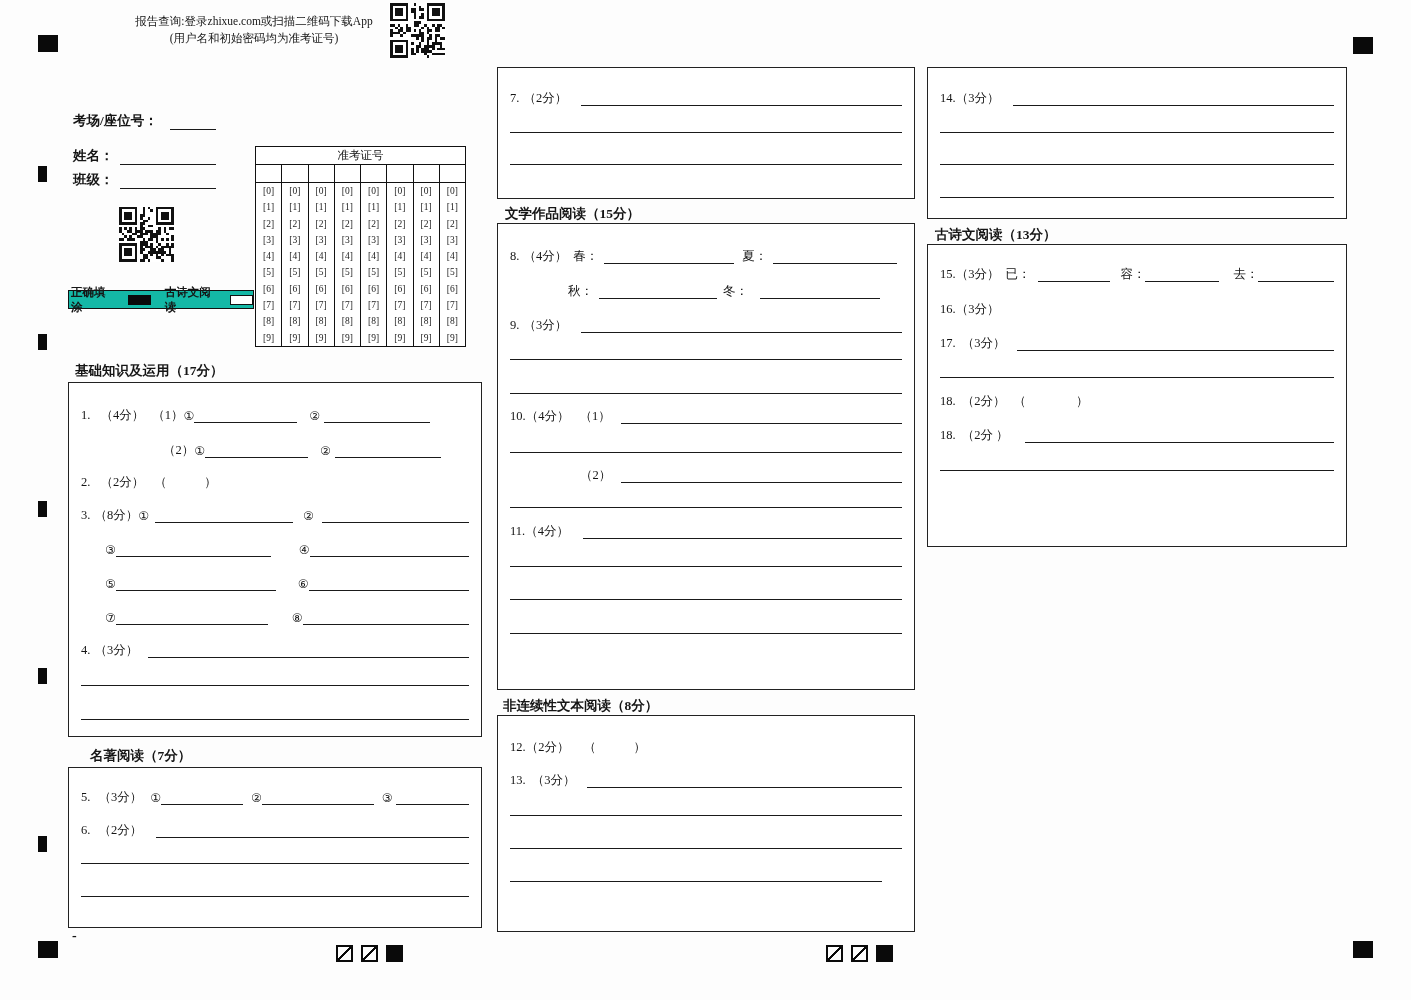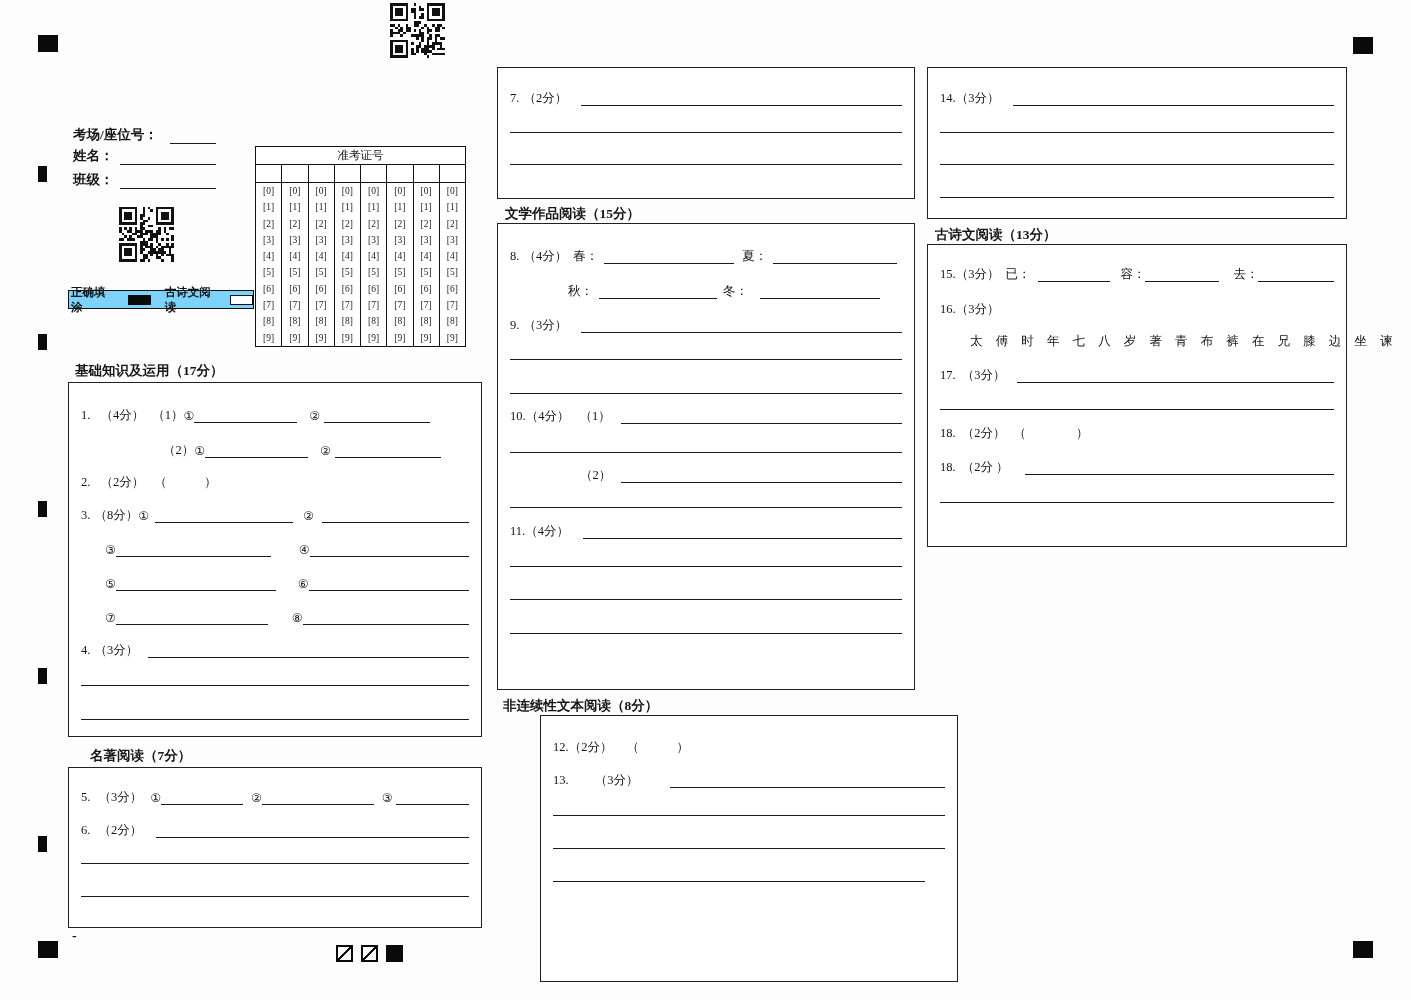--- a/index.html
+++ b/index.html
@@ -38,21 +38,21 @@
   .ticket-header{height:17px; border-bottom:1.5px solid #111; text-align:center;
     font-size:11.5px; line-height:17px;}
   .ticket-cols{display:flex;}
   .tcol{flex:1; border-right:1.5px solid #111;}
   .tcol:last-child{border-right:none;}
   .tempty{height:17px; border-bottom:1.5px solid #111;}
   .tdigit{height:16.3px; line-height:16.3px; text-align:center; font-size:9.5px; color:#222;}
   
   .legend{position:absolute; left:68px; top:290px; width:186px; height:19px;
     border:1.8px solid #111; box-sizing:border-box; display:flex; align-items:center;
-    font-size:11.5px; font-weight:bold; background:#7dd3fc;}
+    font-size:11.5px; font-weight:bold; background:#14b8a6;}
   .legend .swatch{width:25px; height:10px; box-sizing:border-box;}
   .legend .filled{background:#0a0a0a;}
   .legend .empty{border:1.5px solid #111; background:#fff;}
   
   .sec-title{position:absolute; font-size:13.5px; font-weight:bold;}
   .abox{position:absolute; border:1.8px solid #222; box-sizing:border-box; background:#fff;
     font-size:12.5px; padding:0 12px;}
   .qrow{display:flex; align-items:flex-end; height:18px; white-space:nowrap;}
   .qrow .lbl{line-height:16px;}
   .grow{flex:1;}
@@ -81,20 +81,24 @@
     <div class="bm solid"></div>
   </div>
   <div class="bm-group" style="left:826px; top:945px;">
     <div class="bm diag"></div>
     <div class="bm diag"></div>
     <div class="bm solid"></div>
   </div>
 
   <div class="footer-dash">-</div>
 
+  <div class="report-info">
+    <div>报告查询:登录zhixue.com或扫描二维码下载App</div>
+    <div>(用户名和初始密码均为准考证号)</div>
+  </div>
   <svg class="qr qr-top" viewBox="0 0 21 21" shape-rendering="crispEdges">
       <rect x="0" y="0" width="21" height="21" fill="#fff"></rect>
       <rect x="9" y="0" width="1" height="1" fill="#111"></rect>
       <rect x="11" y="1" width="1" height="1" fill="#111"></rect>
       <rect x="8" y="2" width="1" height="1" fill="#111"></rect>
       <rect x="9" y="2" width="1" height="1" fill="#111"></rect>
       <rect x="11" y="2" width="1" height="1" fill="#111"></rect>
       <rect x="12" y="2" width="1" height="1" fill="#111"></rect>
       <rect x="8" y="3" width="1" height="1" fill="#111"></rect>
       <rect x="9" y="3" width="1" height="1" fill="#111"></rect>
@@ -206,21 +210,21 @@
       <rect x="1" y="1" width="5" height="5" fill="#fff"></rect>
       <rect x="2" y="2" width="3" height="3" fill="#111"></rect>
       <rect x="14" y="0" width="7" height="7" fill="#111"></rect>
       <rect x="15" y="1" width="5" height="5" fill="#fff"></rect>
       <rect x="16" y="2" width="3" height="3" fill="#111"></rect>
       <rect x="0" y="14" width="7" height="7" fill="#111"></rect>
       <rect x="1" y="15" width="5" height="5" fill="#fff"></rect>
       <rect x="2" y="16" width="3" height="3" fill="#111"></rect>
     </svg>
 
-  <div class="info-row" style="left:73px; top:126px;">
+  <div class="info-row" style="left:73px; top:112px;">
     <span class="lbl">考场/座位号：</span>
     <span class="u" style="width:46px; margin-left:12px;"></span>
   </div>
   <div class="info-row" style="left:73px; top:147px;">
     <span class="lbl">姓名：</span>
     <span class="u" style="width:96px; margin-left:6px;"></span>
   </div>
   <div class="info-row" style="left:73px; top:171px;">
     <span class="lbl">班级：</span>
     <span class="u" style="width:96px; margin-left:6px;"></span>
@@ -608,27 +612,27 @@
       <span class="lbl">11.</span>
       <span class="lbl">（4分）</span>
       <span class="u grow" style="margin-left:14px;"></span>
     </div>
     <div class="fl" style="margin-top:27px;"></div>
     <div class="fl" style="margin-top:32px;"></div>
     <div class="fl" style="margin-top:33px;"></div>
   </div>
 
   <div class="sec-title" style="left:503px; top:697px;">非连续性文本阅读（8分）</div>
-  <div class="abox" style="left:497px; top:715px; width:418px; height:267px;margin-left:43px;">
+  <div class="abox" style="left:497px; top:715px; width:418px; height:217px;">
     <div class="qrow" style="margin-top:21px;">
       <span class="lbl">12.</span>
       <span class="lbl">（2分）</span>
       <span class="lbl" style="margin-left:14px;">（　　　）</span>
     </div>
-    <div class="qrow" style="margin-top:15px;gap:20px;">
+    <div class="qrow" style="margin-top:15px;">
       <span class="lbl">13.</span>
       <span class="lbl" style="margin-left:6px;">（3分）</span>
       <span class="u grow" style="margin-left:12px;"></span>
     </div>
     <div class="fl" style="margin-top:27px;"></div>
     <div class="fl" style="margin-top:32px;"></div>
     <div class="fl" style="margin-top:32px; margin-right:20px;"></div>
   </div>
 
   <div class="abox" style="left:927px; top:67px; width:420px; height:152px;">
@@ -651,23 +655,20 @@
       <span class="u" style="width:72px; margin-left:8px;"></span>
       <span class="lbl" style="margin-left:10px;">容：</span>
       <span class="u" style="width:74px;"></span>
       <span class="lbl" style="margin-left:14px;">去：</span>
       <span class="u grow"></span>
     </div>
     <div class="qrow" style="margin-top:17px;">
       <span class="lbl">16.</span>
       <span class="lbl">（3分）</span>
     </div>
-    <div class="qrow spread" style="margin-top:14px; margin-left:30px;">
-      <span class="lbl">太 傅 时 年 七 八 岁 著 青 布 裤 在 兄 膝 边 坐 谏</span>
-    </div>
     <div class="qrow" style="margin-top:16px;">
       <span class="lbl">17.</span>
       <span class="lbl" style="margin-left:6px;">（3分）</span>
       <span class="u grow" style="margin-left:12px;"></span>
     </div>
     <div class="fl" style="margin-top:26px;"></div>
     <div class="qrow" style="margin-top:13px;">
       <span class="lbl">18.</span>
       <span class="lbl" style="margin-left:6px;">（2分）</span>
       <span class="lbl" style="margin-left:8px;">（　　　　）</span>

